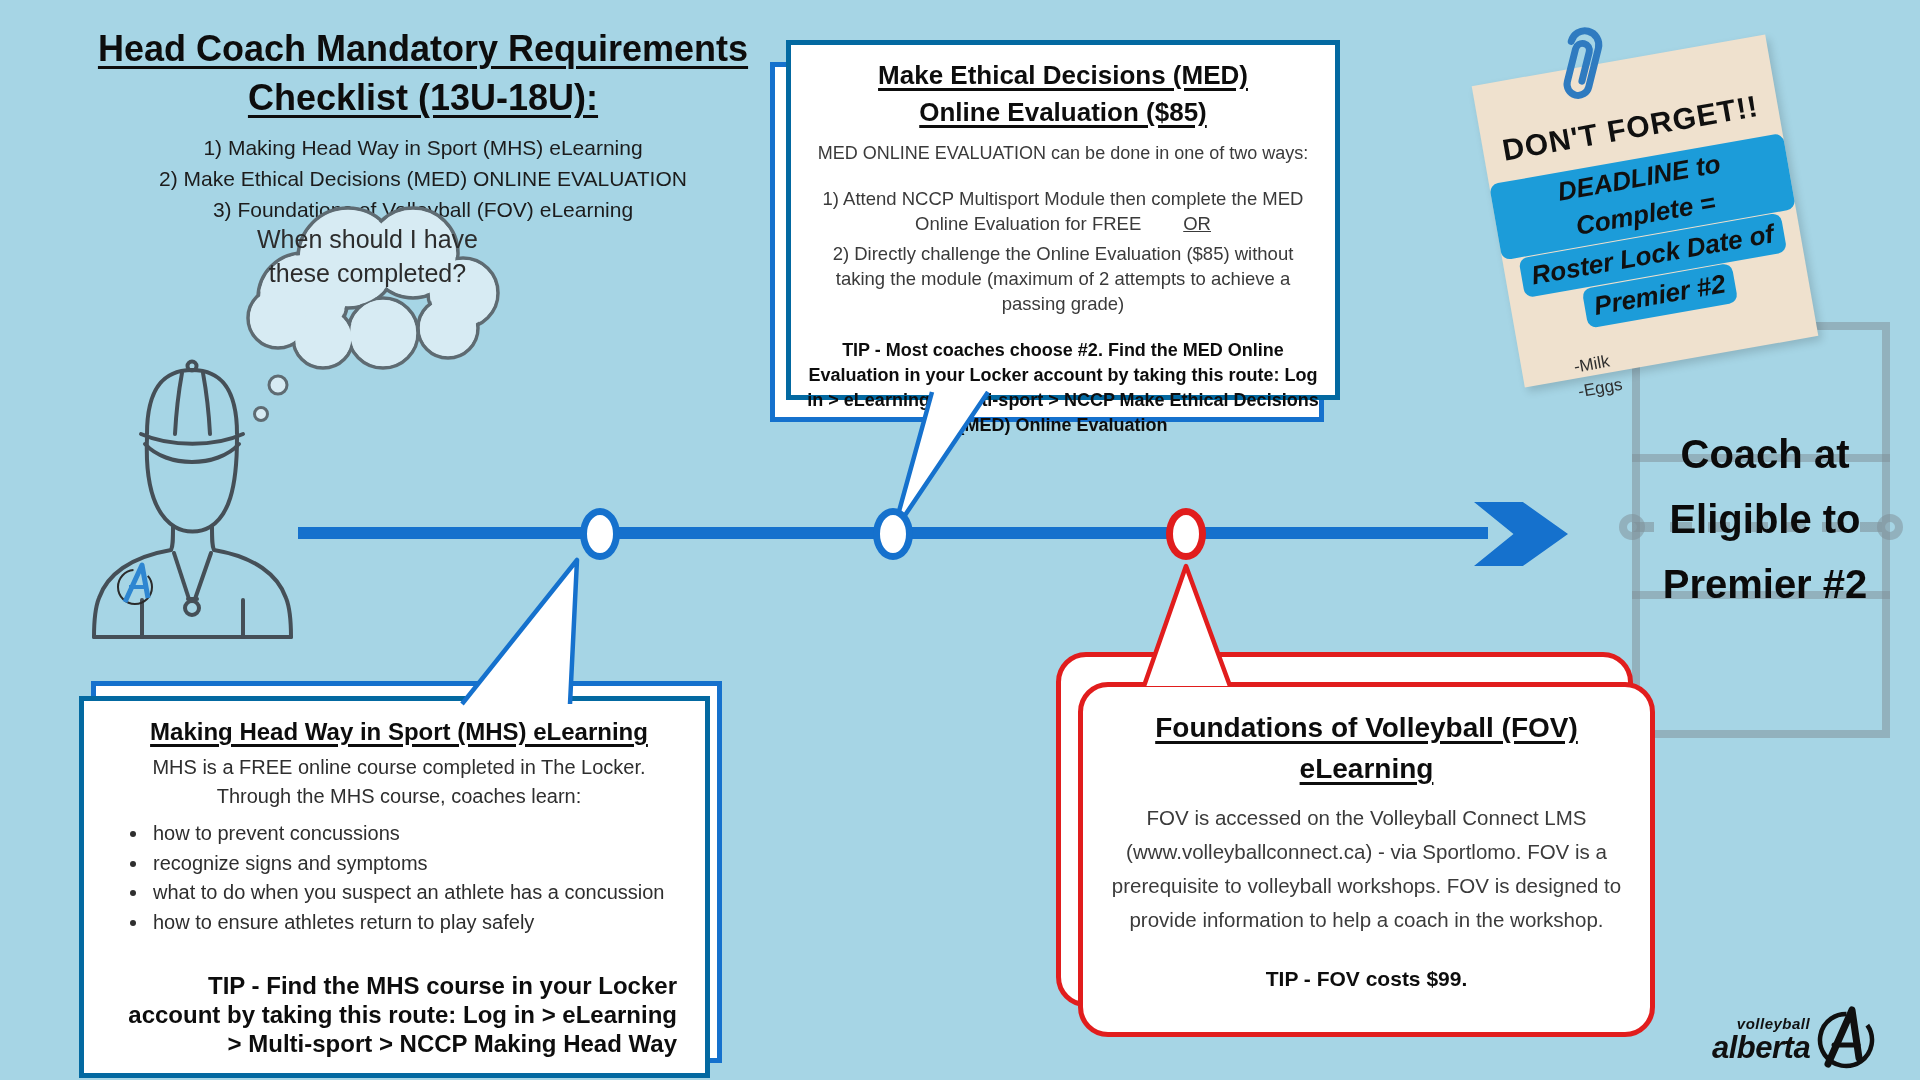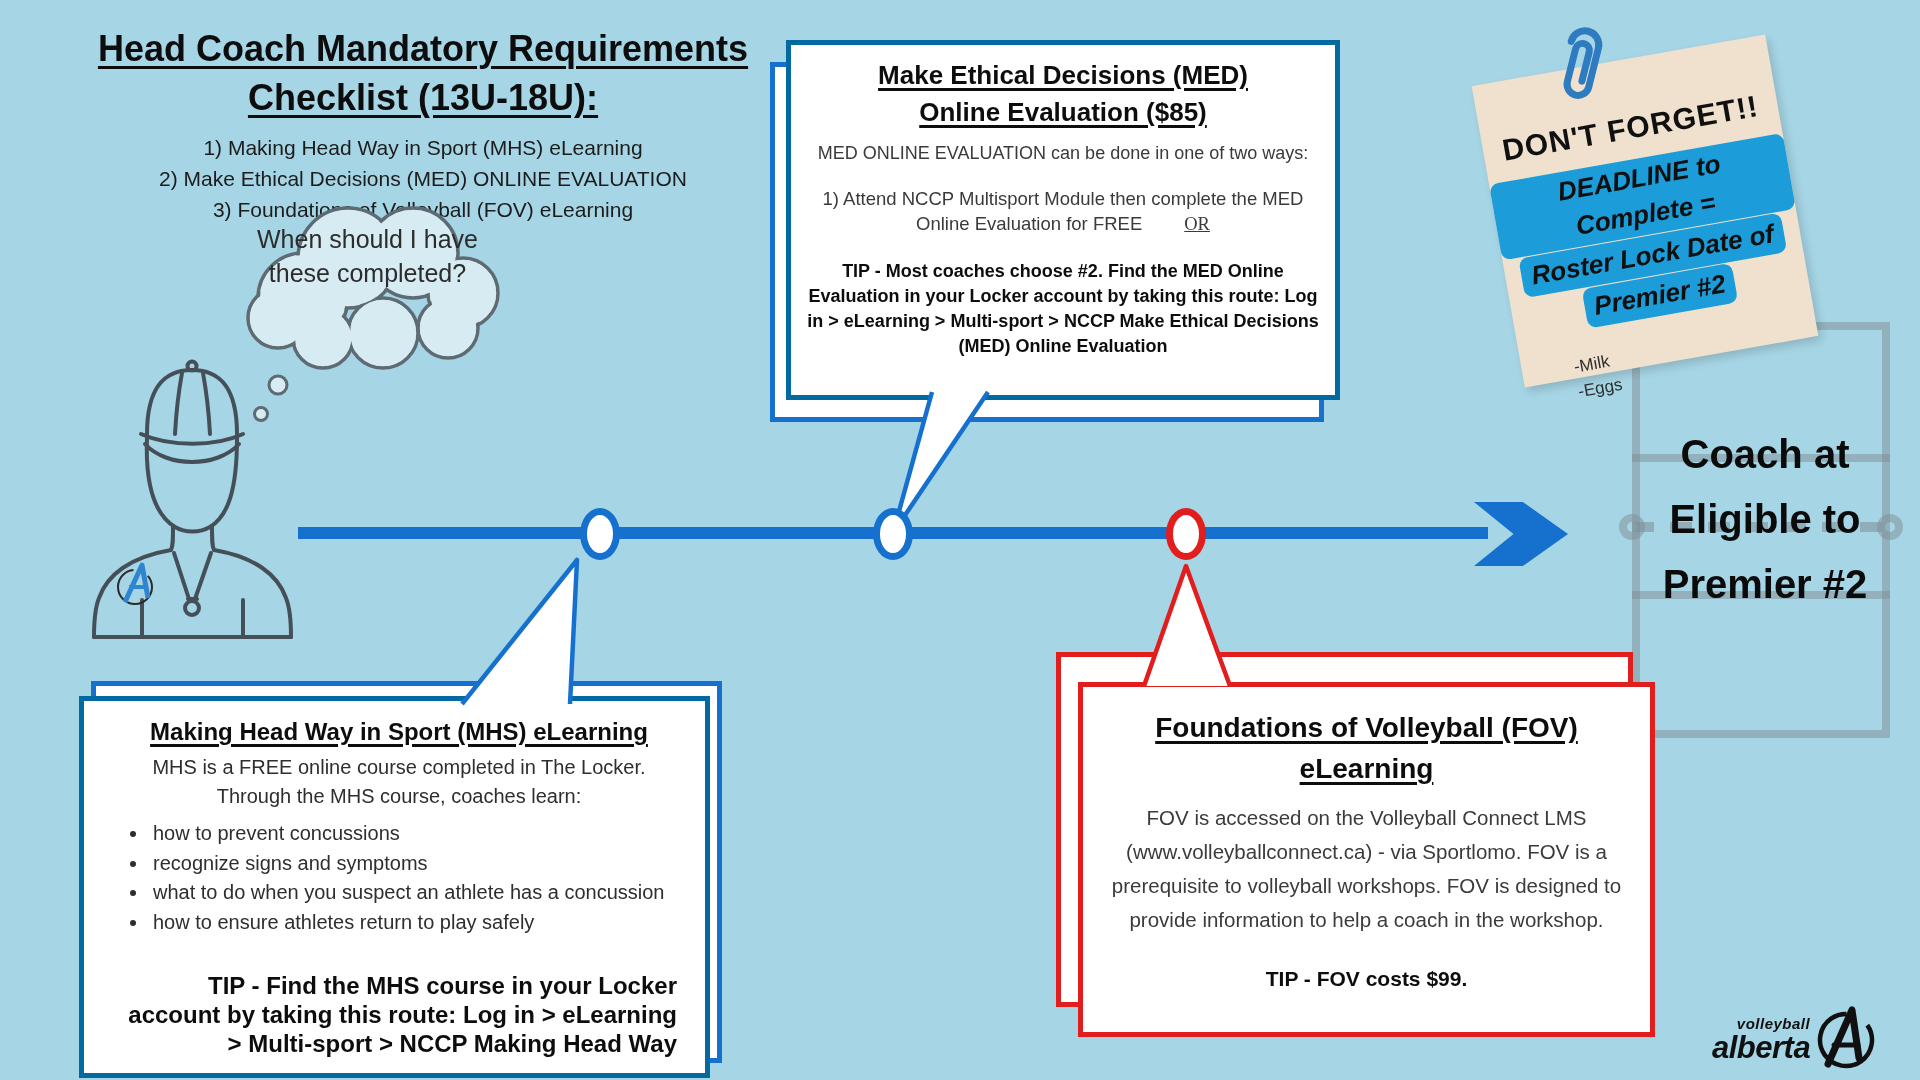--- a/index.html
+++ b/index.html
@@ -19,30 +19,30 @@
   
   .timeline-line{position:absolute;left:298px;top:527px;width:1190px;height:12px;background:#1571CD;z-index:1;}
   .timeline-arrow{position:absolute;left:1474px;top:502px;width:94px;height:64px;background:#1571CD;z-index:1;
      clip-path:polygon(0% 0%, 52% 0%, 100% 50%, 52% 100%, 0% 100%, 42% 50%);}
   .tl-dot{position:absolute;top:508px;width:40px;height:52px;background:#ffffff;border:7px solid #1571CD;border-radius:50%;z-index:6;box-sizing:border-box;}
   .tl-dot.red{border-color:#E11D1D;}
 
   
   .shadow-box{position:absolute;background:#ffffff;border:5px solid #1571CD;z-index:2;box-sizing:border-box;}
   .main-box{position:absolute;background:#ffffff;border:5px solid #0369a1;z-index:3;box-sizing:border-box;}
-  .shadow-box.red,.main-box.red{border-color:#E11D1D;}
+  .shadow-box.red,.main-box.red{border-color:#E11D1D;border-radius:30px;}
   .tail{position:absolute;z-index:4;}
 
   
   .med-content{padding:12px 16px 0 16px;text-align:center;color:#3a3a3a;}
   .med-content h2{margin:0;font-size:26px;line-height:37px;font-weight:bold;color:#0d0d0d;text-decoration:underline;text-decoration-thickness:2.5px;text-underline-offset:4px;}
   .med-content .intro{margin:10px 0 0 0;font-size:18px;line-height:25px;}
   .med-content .option{margin:20px 0 0 0;font-size:18.5px;line-height:25px;}
   .med-content .option.second{margin-top:5px;}
-  .or-underline{text-decoration:underline;margin-left:42px;font-family:Liberation Serif, serif;}
+  .or-underline{text-decoration:underline;margin-left:42px;}
   .med-content .tip{margin:22px 0 0 0;font-size:18px;line-height:25px;font-weight:bold;color:#0d0d0d;}
 
   
   .mhs-content{padding:14px 28px 0 37px;color:#2e2e2e;}
   .mhs-content h2{margin:0;font-size:24px;line-height:34px;font-weight:bold;text-align:center;color:#0d0d0d;text-decoration:underline;text-decoration-thickness:2.5px;text-underline-offset:4px;}
   .mhs-content .intro{margin:4px 0 0 0;font-size:20px;line-height:29px;text-align:center;}
   .mhs-content ul{margin:8px 0 0 0;padding-left:28px;font-size:20px;line-height:29.5px;}
   .mhs-content ul li{padding-left:4px;}
   .mhs-content .tip{margin:34px 0 0 0;font-size:24px;line-height:29px;font-weight:bold;text-align:right;color:#0d0d0d;}
 
@@ -177,20 +177,21 @@
   <div class="main-box" style="left:786px;top:40px;width:554px;height:360px;">
     <div class="med-content">
       <h2>
         <span>Make Ethical Decisions (MED)</span><br>
         <span>Online Evaluation ($85)</span>
       </h2>
       <p class="intro">MED ONLINE EVALUATION can be done in one of two ways:</p>
       <p class="option">
         <span>1) Attend NCCP Multisport Module then complete the MED Online Evaluation for FREE</span><span class="or-underline">OR</span>
       </p>
+      <p class="option second">2) Directly challenge the Online Evaluation ($85) without taking the module (maximum of 2 attempts to achieve a passing grade)</p>
       <p class="tip">TIP - Most coaches choose #2. Find the MED Online Evaluation in your Locker account by taking this route: Log in &gt; eLearning &gt; Multi-sport &gt; NCCP Make Ethical Decisions (MED) Online Evaluation</p>
     </div>
   </div>
 
   <div class="shadow-box" style="left:91px;top:681px;width:631px;height:382px;"></div>
   <svg class="tail" style="left:450px;top:544px;" width="140" height="162" viewBox="0 0 140 162">
     <path d="M12,160 L127,16 L120,160" fill="#ffffff" stroke="#1571CD" stroke-width="4.5" stroke-linejoin="round"></path>
   </svg>
   <div class="main-box" style="left:79px;top:696px;width:631px;height:382px;">
     <div class="mhs-content">

